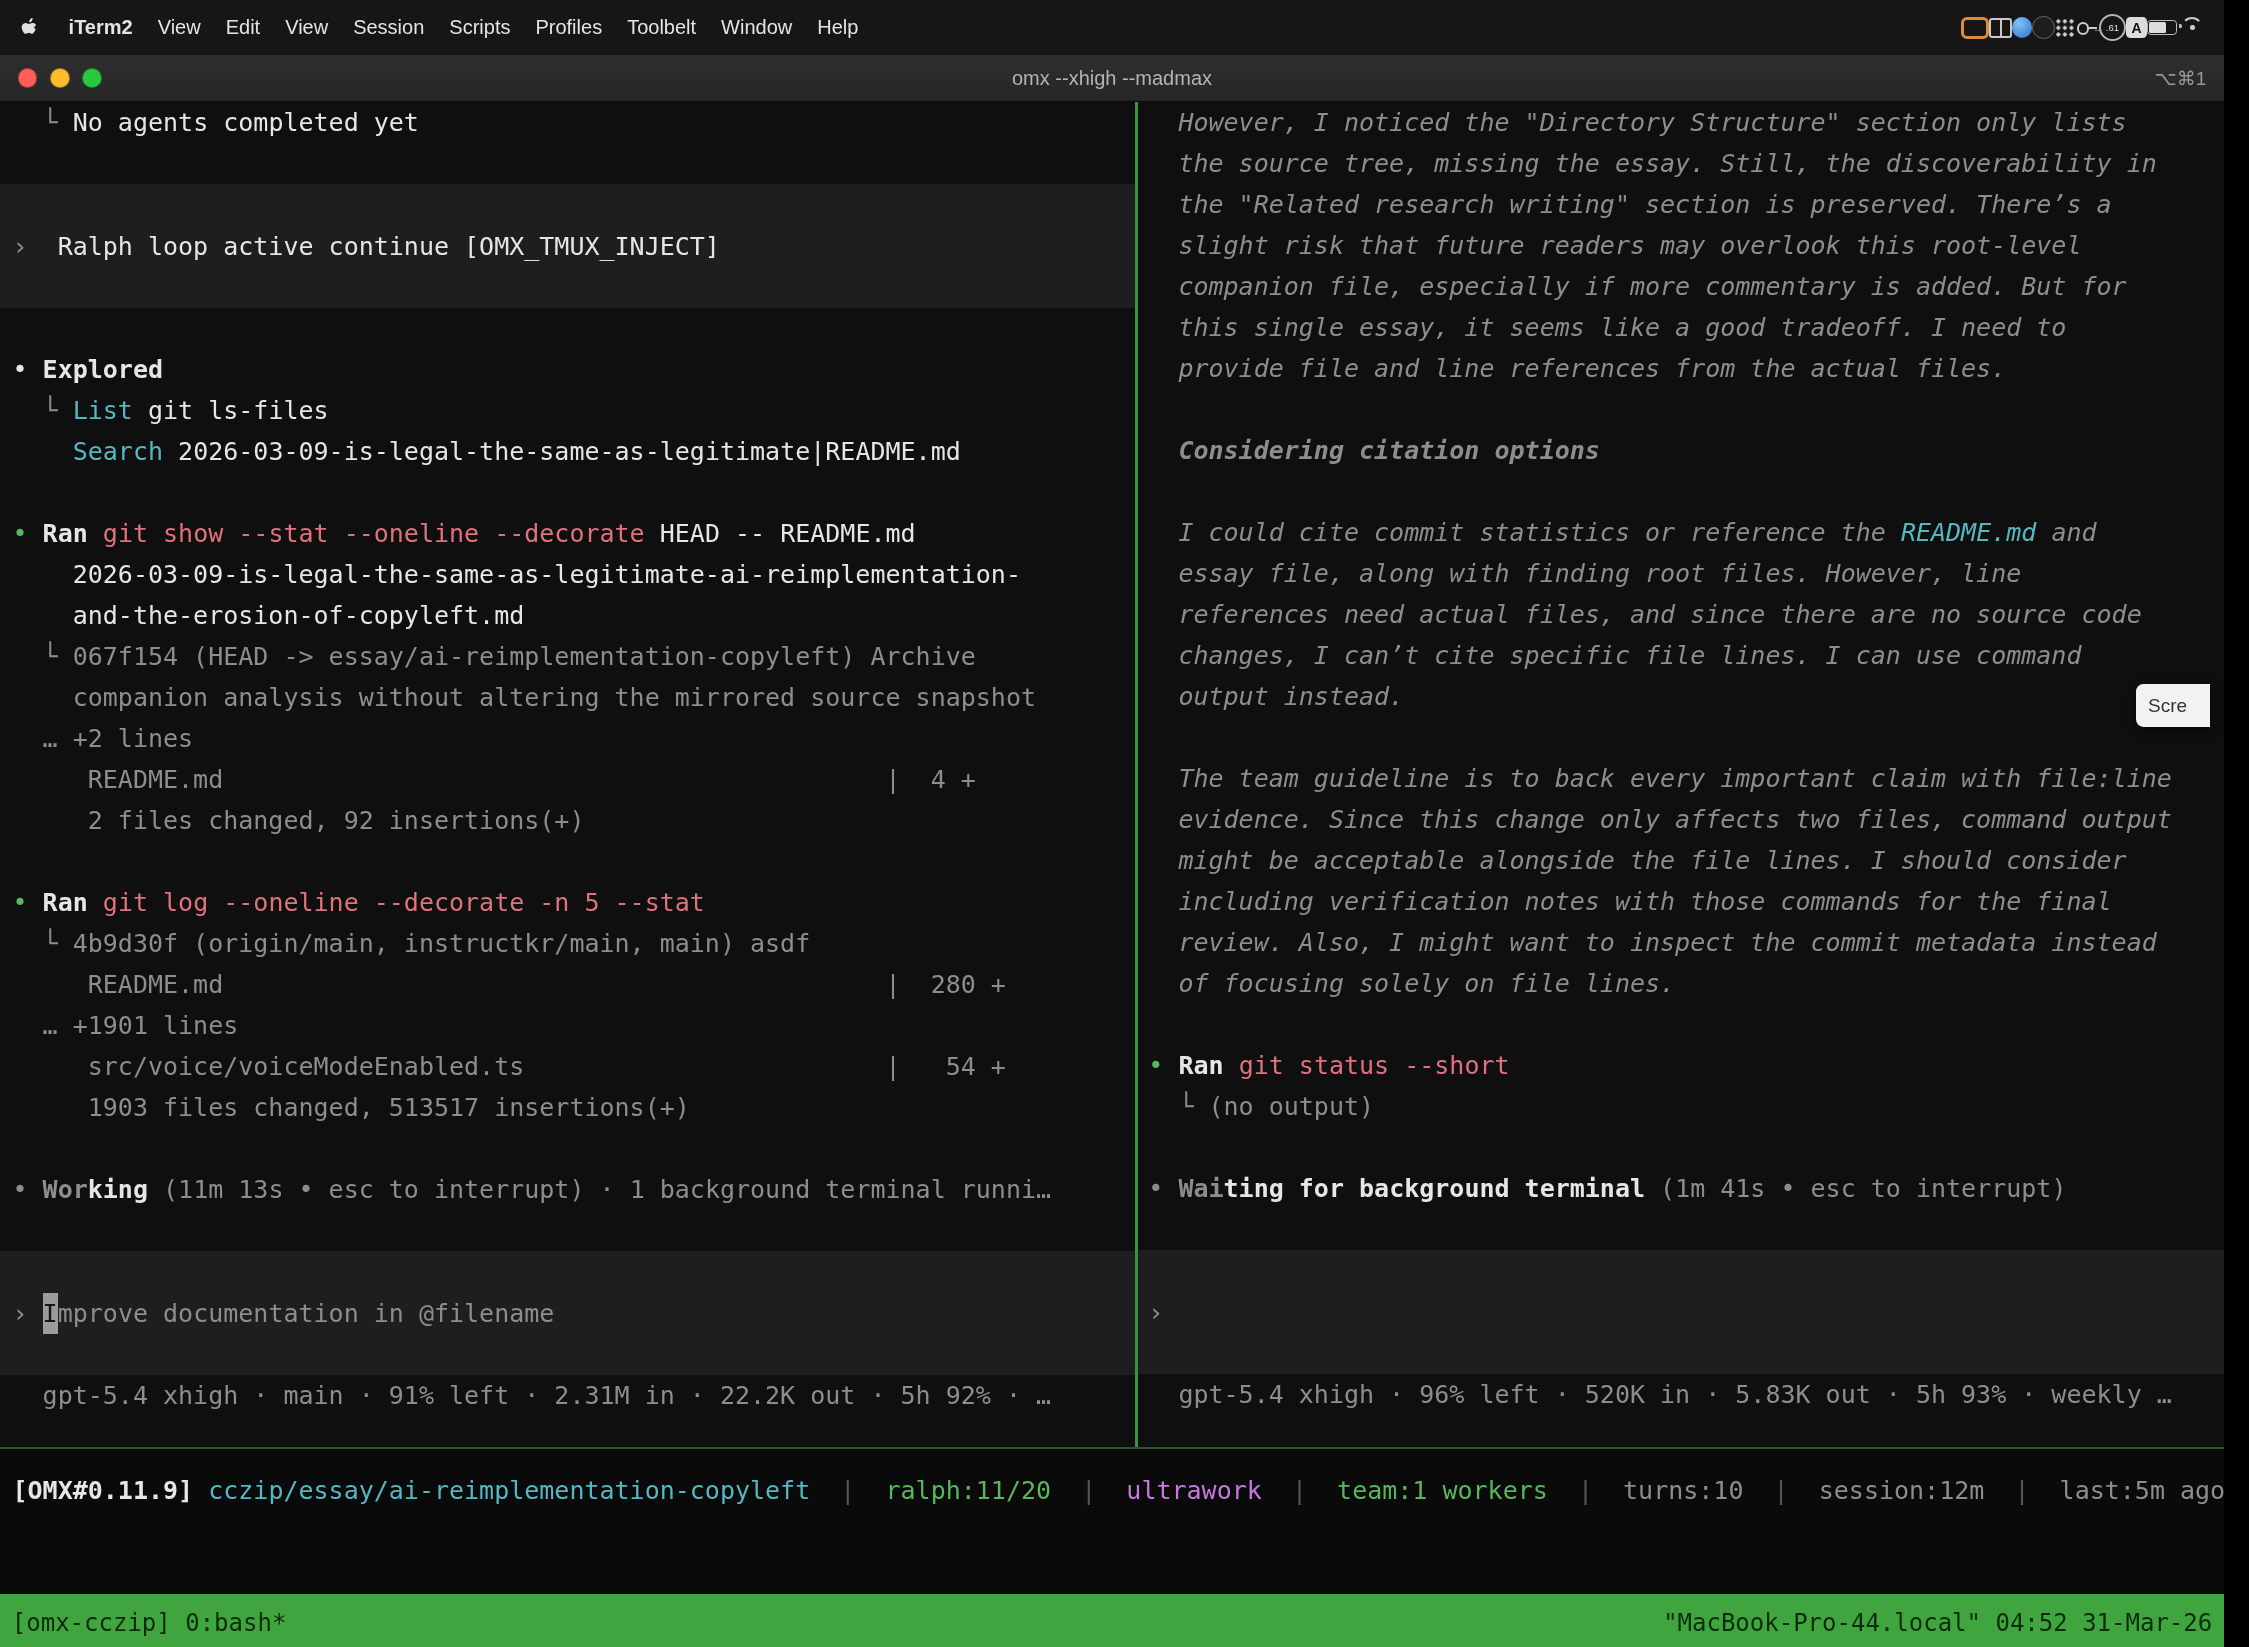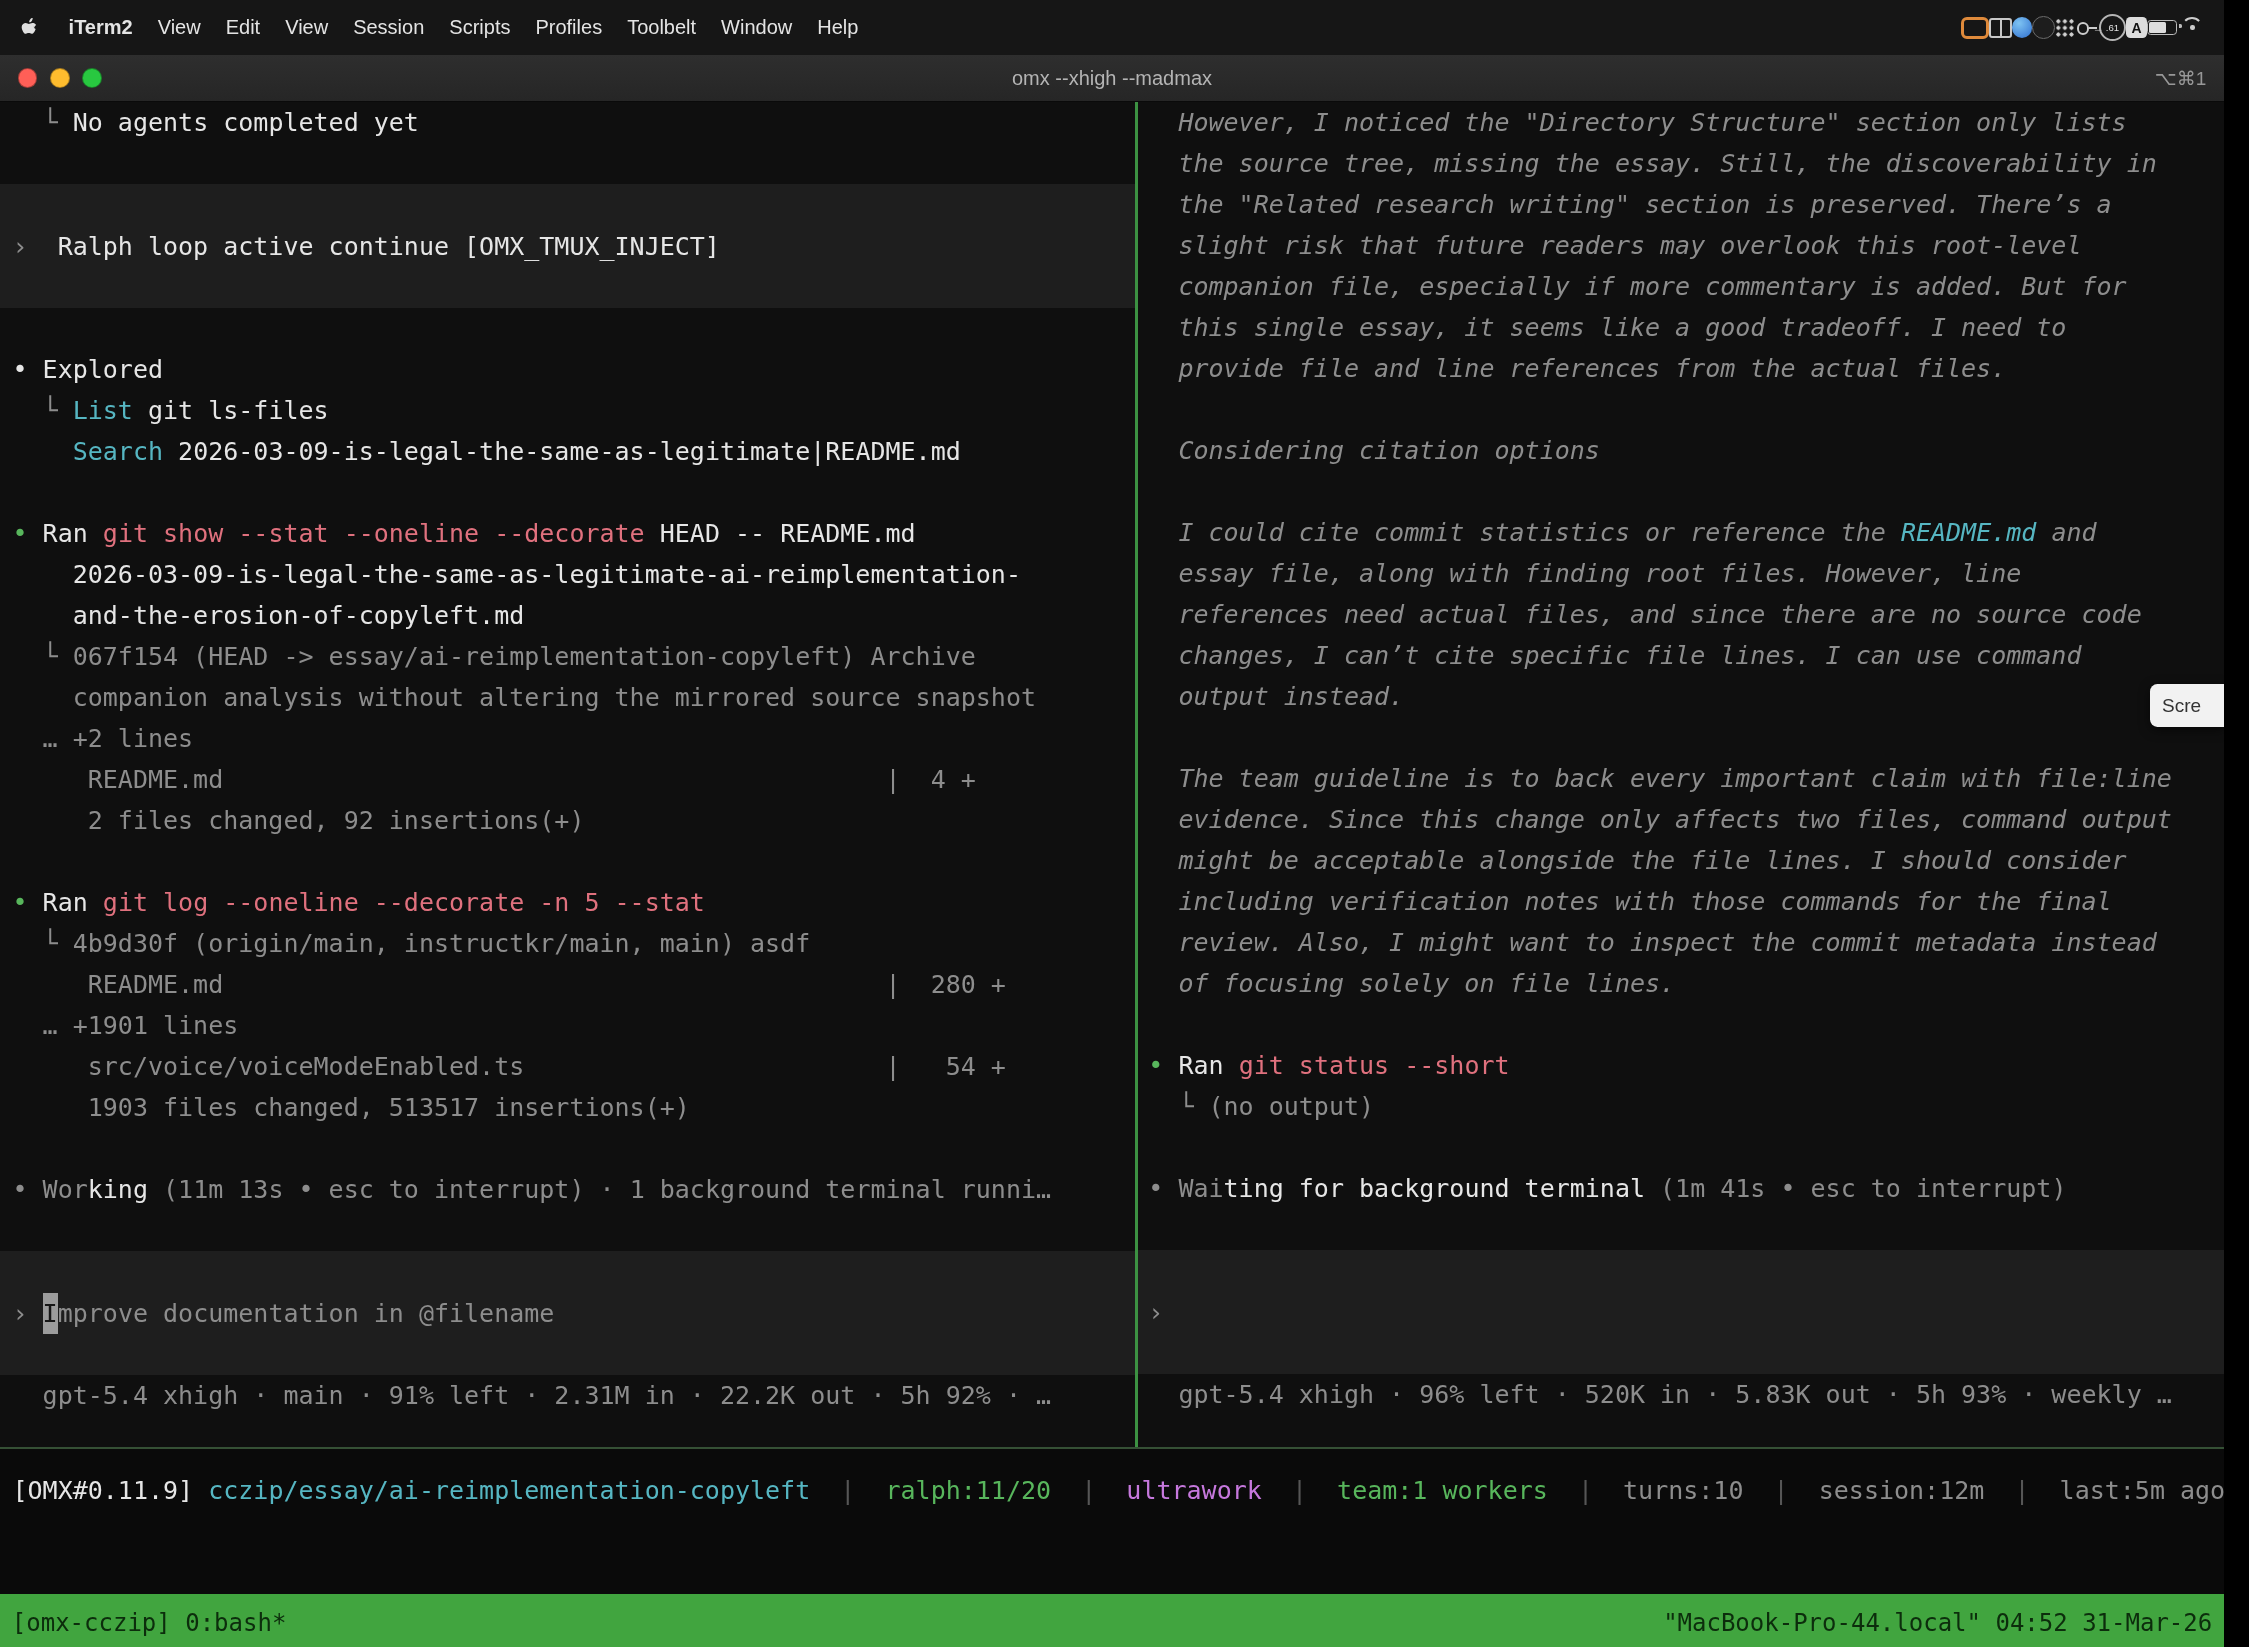--- a/index.html
+++ b/index.html
@@ -51,40 +51,40 @@
   .terminal{height:1345px;display:flex;background:#0f0f0f;border-bottom:2.2px solid #355035;}
   .pane{overflow:hidden;height:100%;}
   .pane-left{width:1135px;}
   .pane-divider{width:3px;background:#3c9142;}
   .pane-right{flex:1;}
   .row{height:41px;line-height:41px;font-size:25px;white-space:pre;color:#e6e6e6;padding-left:12.5px;}
   .pane-right .row{padding-left:10.3px;}
   .row.band{background:#1e1e1e;display:flex;align-items:center;}
   .d{color:#8d8d8d;}
   .f{color:#e6e6e6;}
-  .b{font-weight:normal;text-align:center;}
+  .b{font-weight:bold;text-align:center;}
   .c{color:#56b6c2;}
   .p{color:#e0717e;}
   .g{color:#58b65c;}
   .m{color:#c678dd;}
   .i{font-style:italic;}
   .sep{color:#565656;}
   .cur{background:#9c9c9c;color:#161616;}
 
   
   .omx{height:83px;background:#0a0a0a;display:flex;align-items:center;padding-left:12.5px;
     font-size:25px;white-space:pre;}
   .filler{height:62px;background:#0a0a0a;}
 
   
   .tmux{height:58px;background:#41a53f;color:#0c2d0c;display:flex;align-items:center;
     justify-content:space-between;font-size:24px;padding:0 11.8px;white-space:pre;}
 
   
-  .tooltip{position:absolute;right:0;top:684px;height:43px;width:62px;background:#f2f2f2;color:#333;
+  .tooltip{position:absolute;right:14px;top:684px;height:43px;width:62px;background:#f2f2f2;color:#333;
     border-radius:7.4px 0 0 7.4px;display:flex;align-items:center;padding-left:11.8px;overflow:hidden;
     font-family:"Liberation Sans",sans-serif;font-size:19px;box-shadow:0 3px 10.3px rgba(0,0,0,.55);z-index:5;}
 </style>
 </head>
 <body>
 
 <div class="screen">
 
   <div class="menubar">
     <span class="apple-icon">

